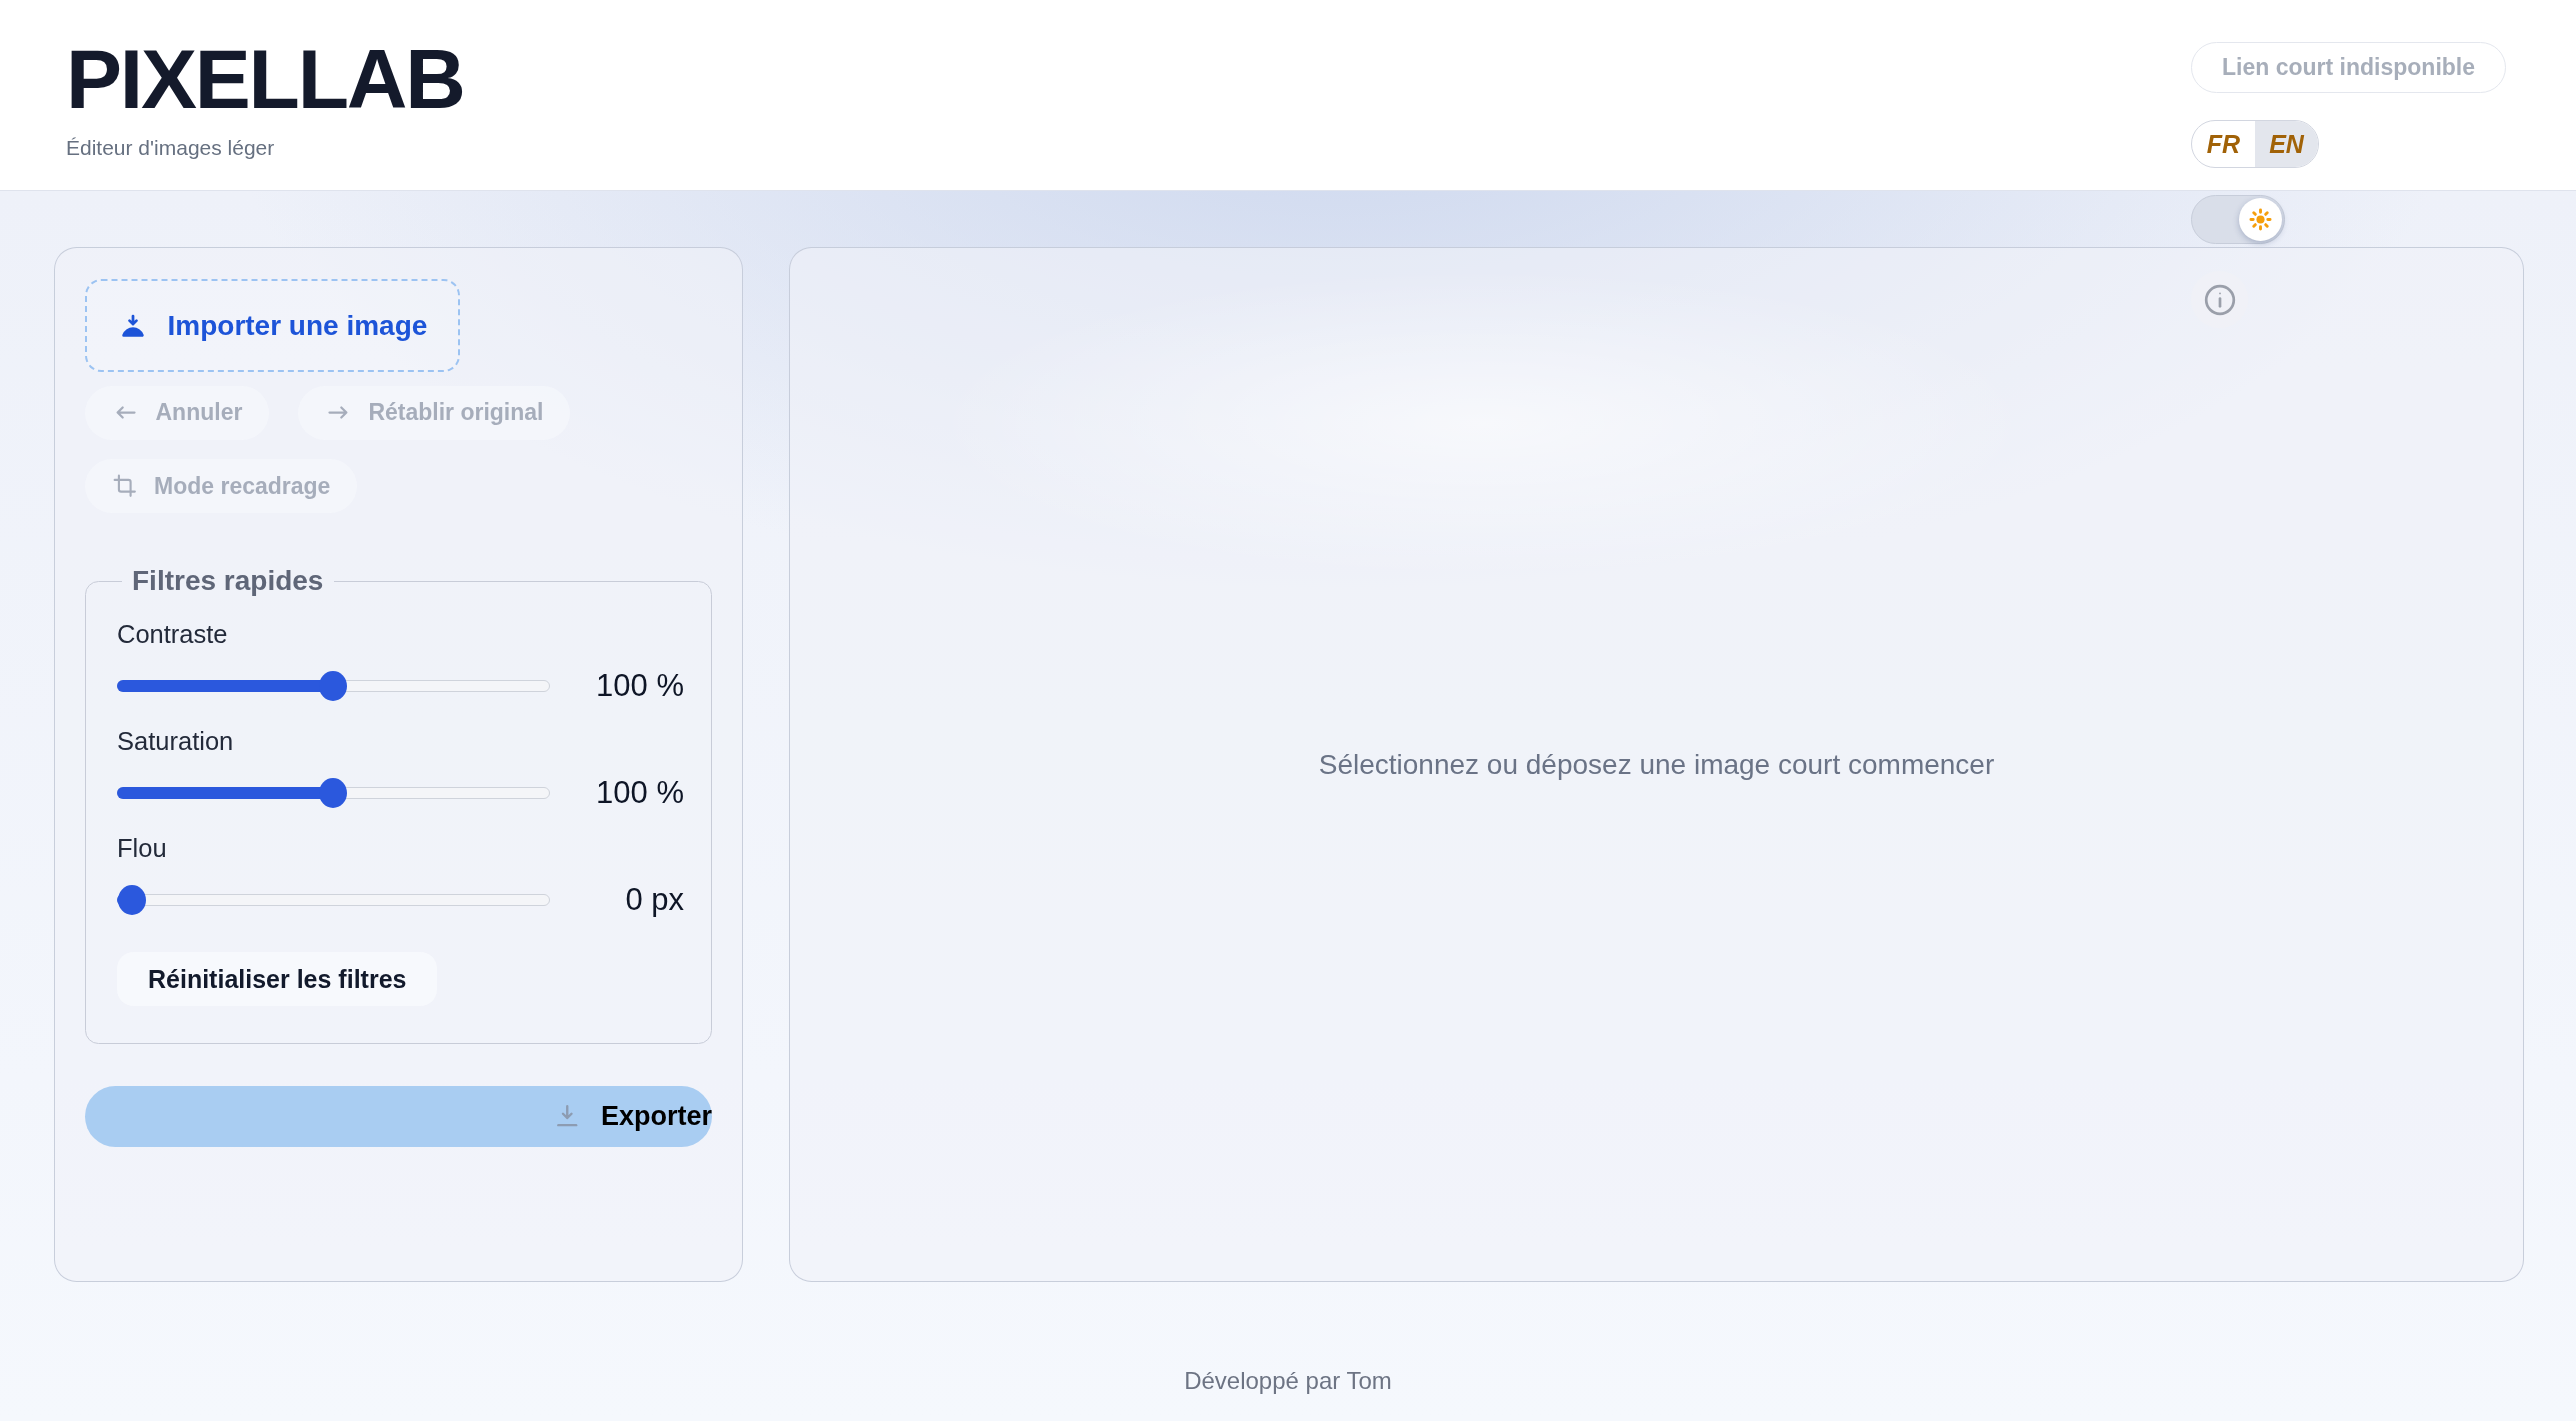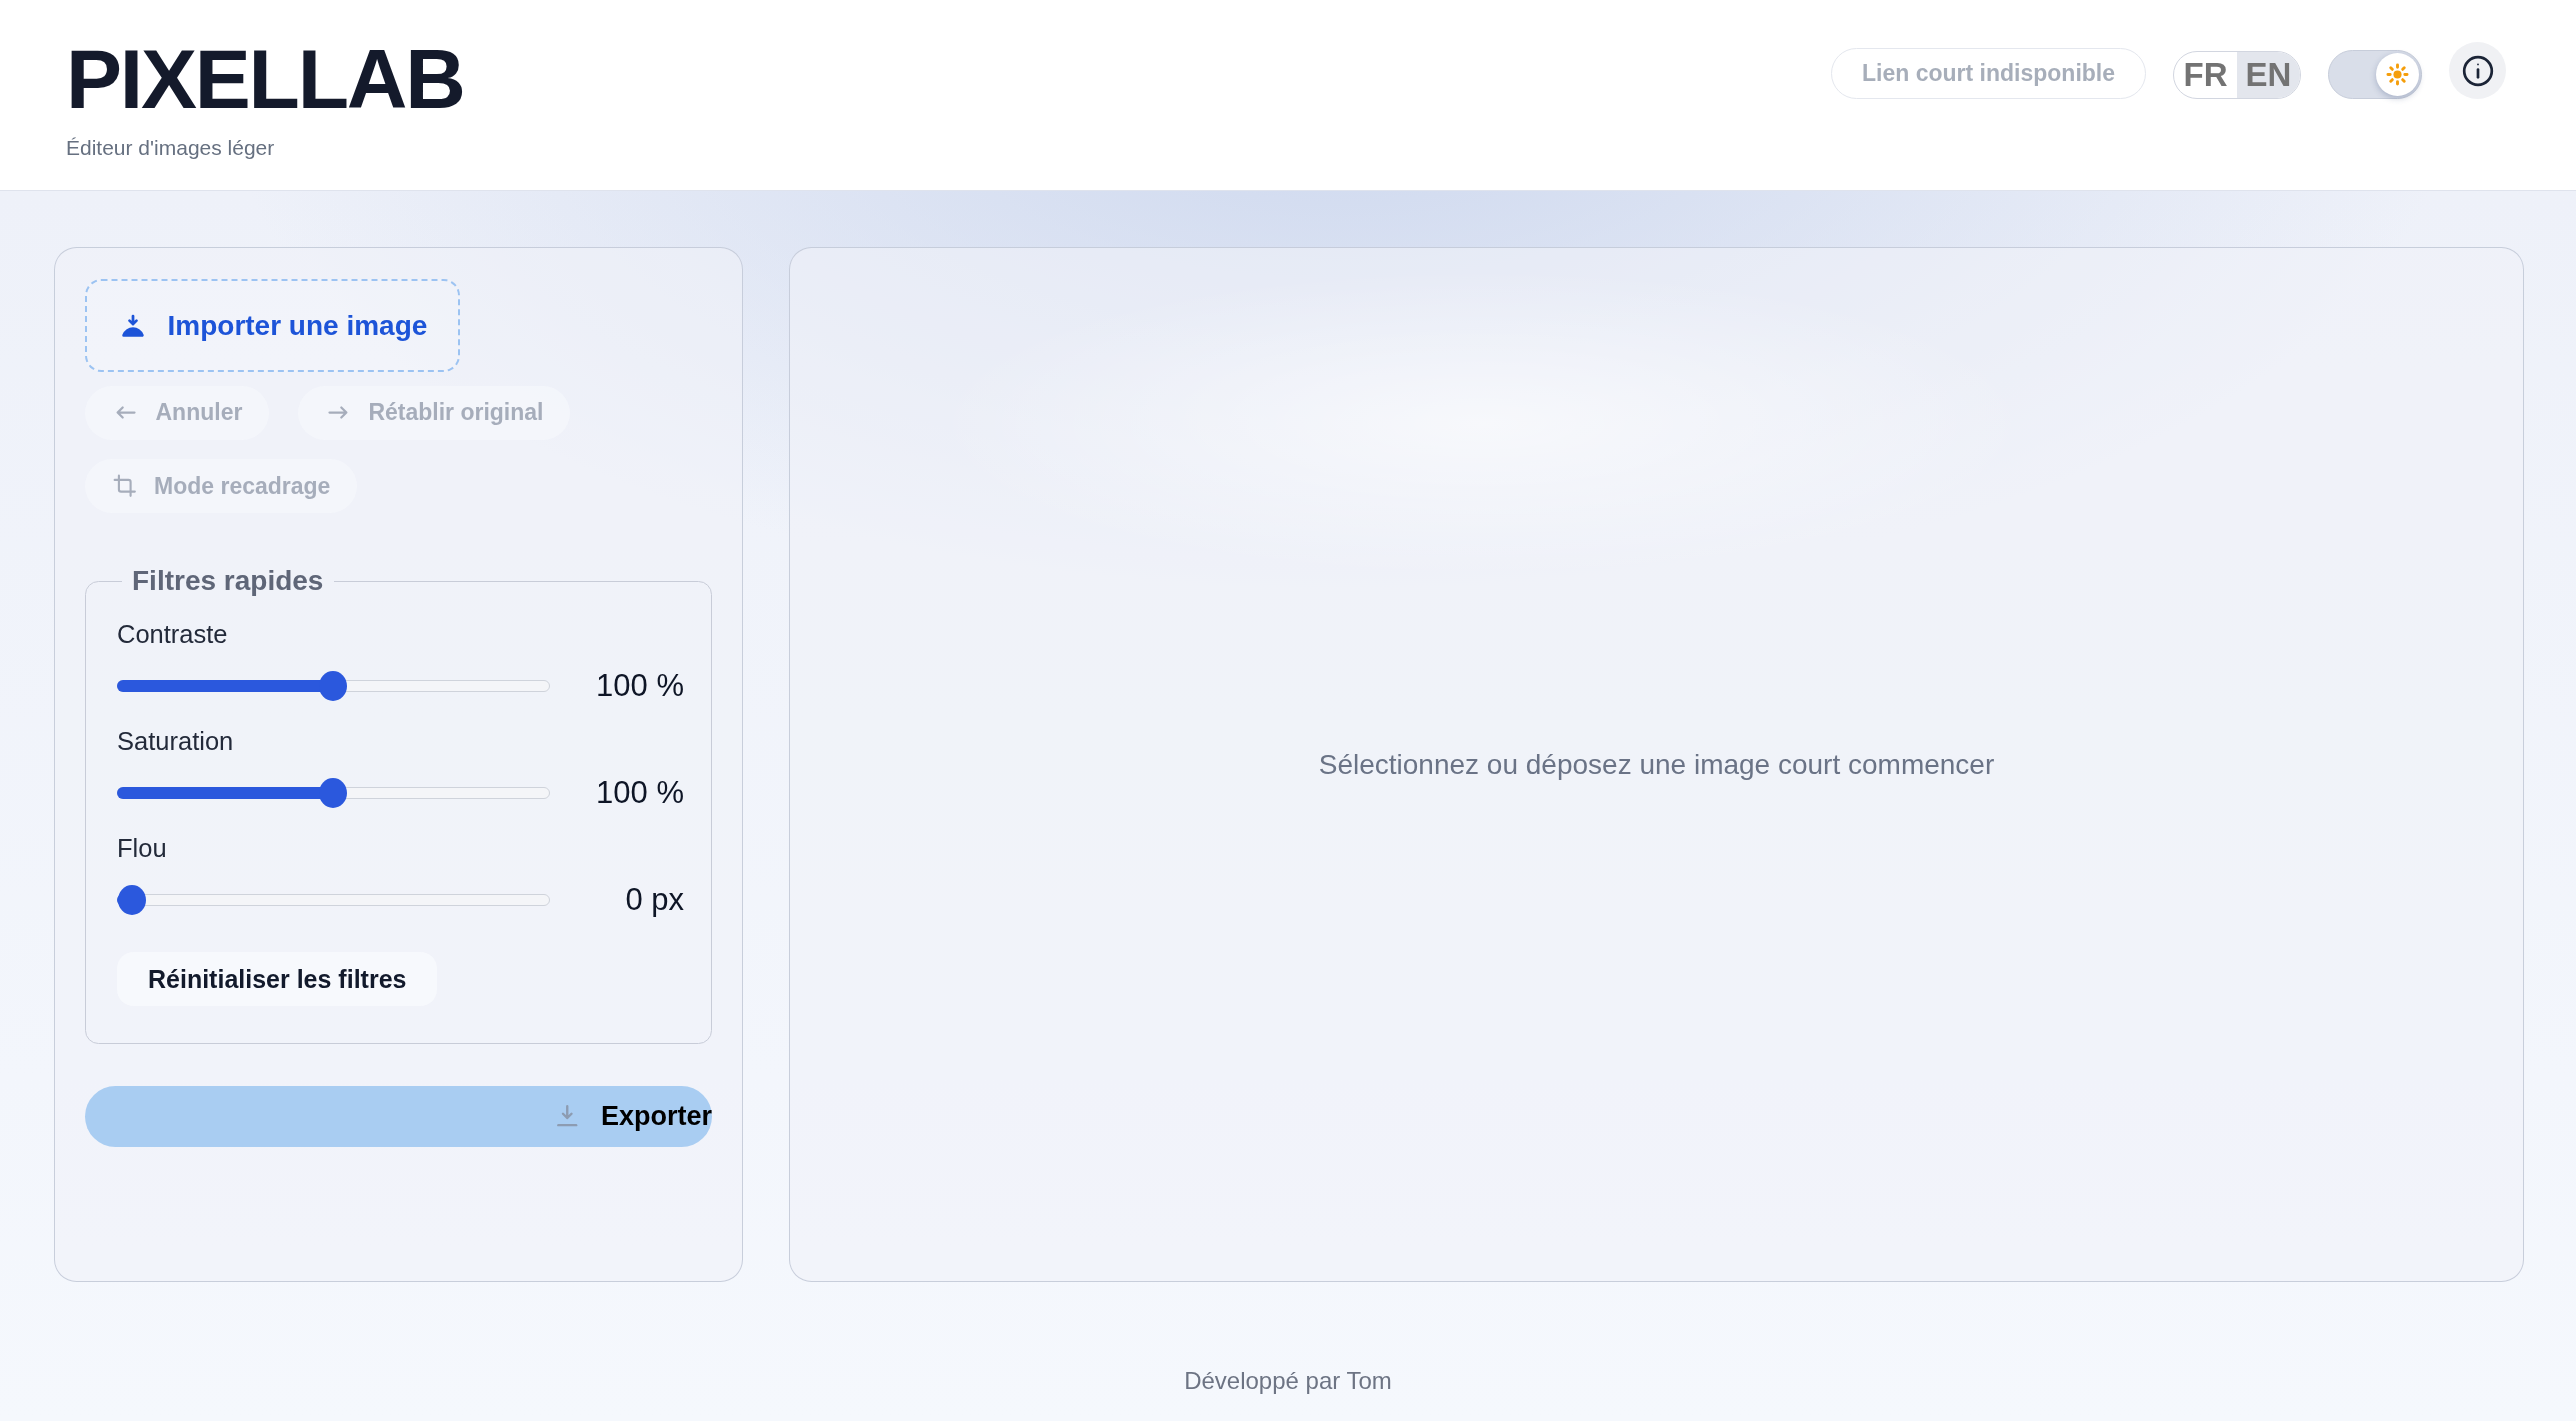--- a/index.html
+++ b/index.html
@@ -5,25 +5,25 @@
   * { box-sizing: border-box; margin: 0; padding: 0; }
   html,body { background:#f3f6fc; }
   body { font-family: "Liberation Sans", sans-serif; }
   .page { width:2576px; height:1421px; overflow:hidden; display:flex; flex-direction:column; }
 
   
   header { height:191px; background:#ffffff; border-bottom:0.7px solid #dfe3ed; position:relative; flex:0 0 auto; }
   .brand { padding:37px 0 0 66px; }
   .logo { font-size:84px; font-weight:800; letter-spacing:-2.2px; color:#141a2b; line-height:1.0; }
   .subtitle { margin-top:15px; font-size:21px; color:#667080; }
-  .header-controls { position:absolute; top:42px; right:70px; display:flex; align-items:flex-end; gap:27px; }
+  .header-controls { position:absolute; top:42px; right:70px; display:flex; align-items:flex-start; gap:27px;flex-direction:column; }
   .pill-ghost { height:51px; padding:0 30px; border-radius:30px; border:1.5px solid #e4e7ee; background:#ffffff;
                 color:#a7aeba; font-weight:700; font-size:23px; font-family:inherit; display:flex; align-items:center; cursor:default; }
   .lang { display:flex; border:1.5px solid #d2d6e0; border-radius:30px; overflow:hidden; height:48px; background:#fff; }
-  .lang span { width:63px; display:flex; align-items:center; justify-content:center; font-weight:800; font-size:33px; color:#737373; cursor:pointer; }
+  .lang span { width:63px; display:flex; align-items:center; justify-content:center; font-weight:800; font-size:25px; color:#a16207; cursor:pointer;font-style:italic; }
   .lang .seg-en { background:#e3e6ed; }
   .theme { width:94px; height:49px; border-radius:30px; background:#d9dee9; border:1.5px solid #c7cdda; position:relative; cursor:pointer; }
   .knob { position:absolute; right:2.2px; top:1.5px; width:43px; height:43px; border-radius:50%; background:#ffffff;
           box-shadow:0 2.2px 6.7px rgba(40,60,110,.28); display:flex; align-items:center; justify-content:center; }
   .info-btn { width:57px; height:57px; border-radius:50%; background:#f0f1f4; border:none; display:flex; align-items:center; justify-content:center; cursor:pointer; }
 
   
   .content { flex:1 1 auto; display:flex; flex-direction:column;
     background:
       radial-gradient(1797px 824px at 52% -8%, rgba(199,211,236,.85), rgba(199,211,236,0) 62%),

